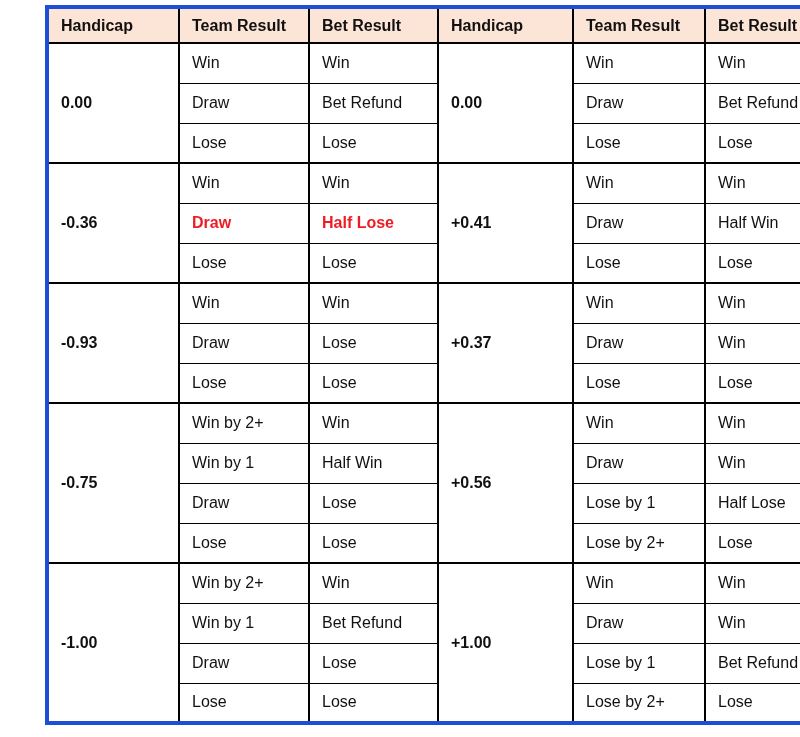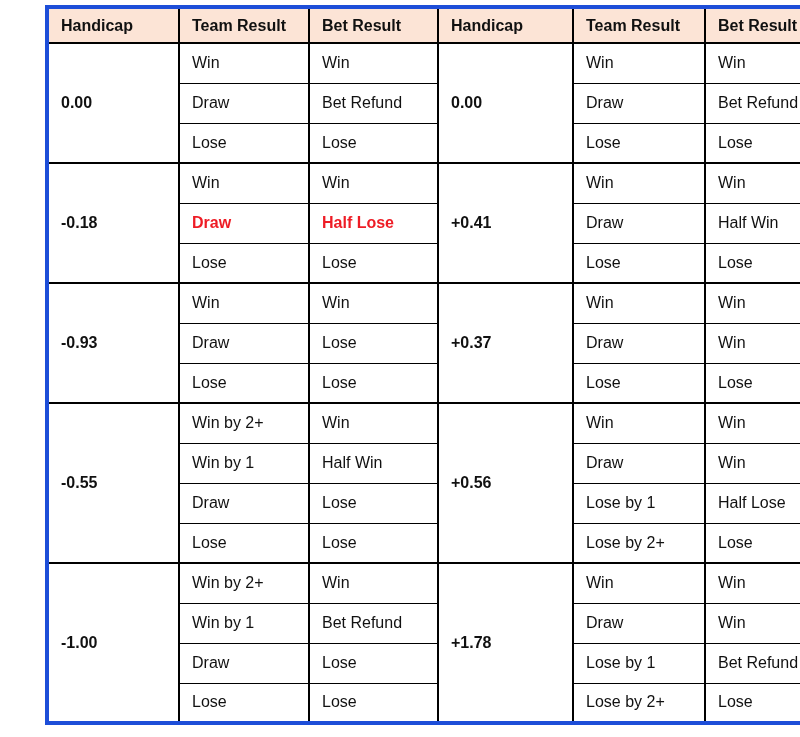--- a/index.html
+++ b/index.html
@@ -101,21 +101,21 @@
         <td>Bet Refund</td>
       </tr>
       <tr>
         <td>Lose</td>
         <td>Lose</td>
         <td>Lose</td>
         <td>Lose</td>
       </tr>
 
       <tr class="gtop">
-        <td class="hcell" rowspan="3">-0.18</td>
+        <td class="hcell" rowspan="3">-0.36</td>
         <td>Win</td>
         <td>Win</td>
         <td class="hcell" rowspan="3">+0.41</td>
         <td>Win</td>
         <td>Win</td>
       </tr>
       <tr>
         <td class="red">Draw</td>
         <td class="red">Half Lose</td>
         <td>Draw</td>
@@ -143,21 +143,21 @@
         <td>Win</td>
       </tr>
       <tr>
         <td>Lose</td>
         <td>Lose</td>
         <td>Lose</td>
         <td>Lose</td>
       </tr>
 
       <tr class="gtop">
-        <td class="hcell" rowspan="4">-0.55</td>
+        <td class="hcell" rowspan="4">-0.75</td>
         <td>Win by 2+</td>
         <td>Win</td>
         <td class="hcell" rowspan="4">+0.56</td>
         <td>Win</td>
         <td>Win</td>
       </tr>
       <tr>
         <td>Win by 1</td>
         <td>Half Win</td>
         <td>Draw</td>
@@ -173,21 +173,21 @@
         <td>Lose</td>
         <td>Lose</td>
         <td>Lose by 2+</td>
         <td>Lose</td>
       </tr>
 
       <tr class="gtop">
         <td class="hcell" rowspan="4">-1.00</td>
         <td>Win by 2+</td>
         <td>Win</td>
-        <td class="hcell" rowspan="4">+1.78</td>
+        <td class="hcell" rowspan="4">+1.00</td>
         <td>Win</td>
         <td>Win</td>
       </tr>
       <tr>
         <td>Win by 1</td>
         <td>Bet Refund</td>
         <td>Draw</td>
         <td>Win</td>
       </tr>
       <tr>

